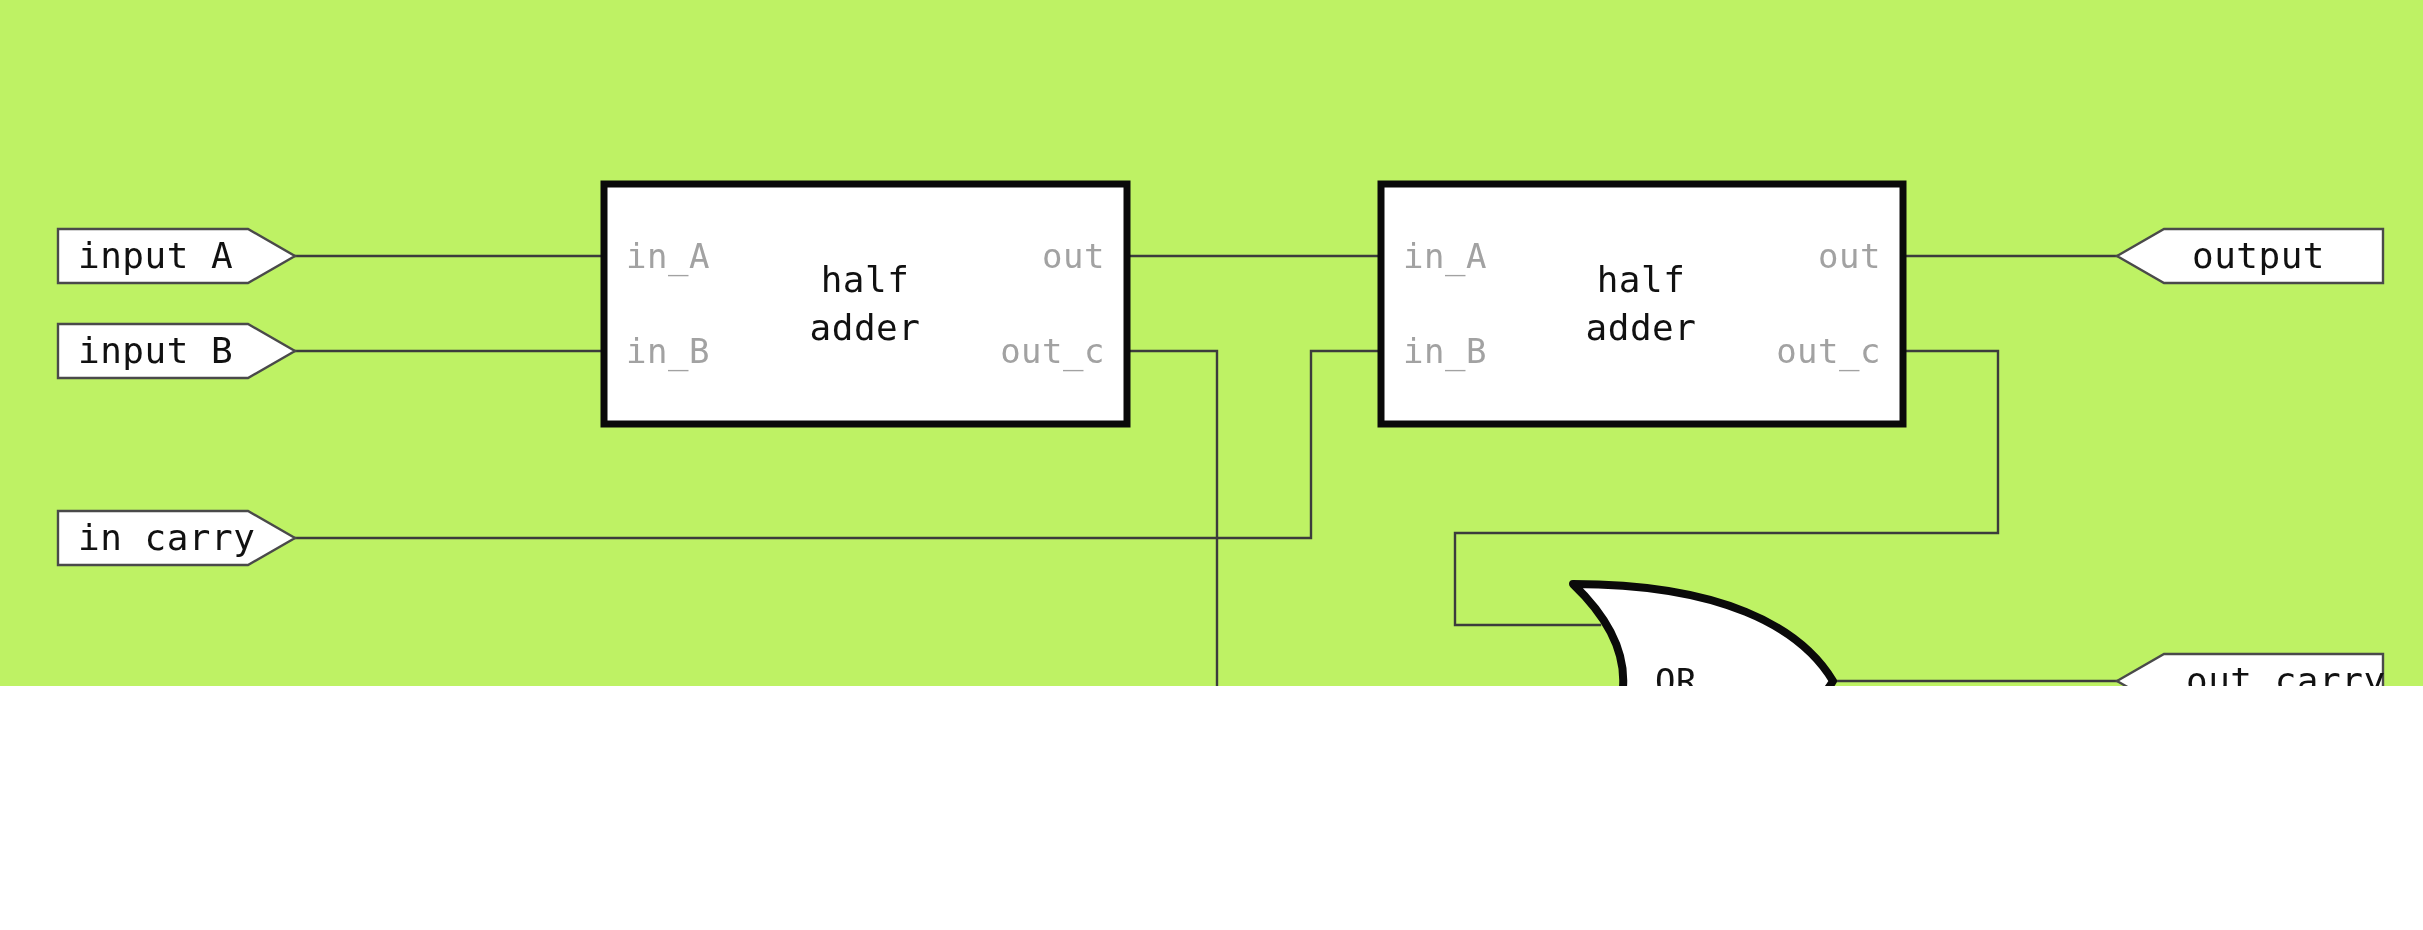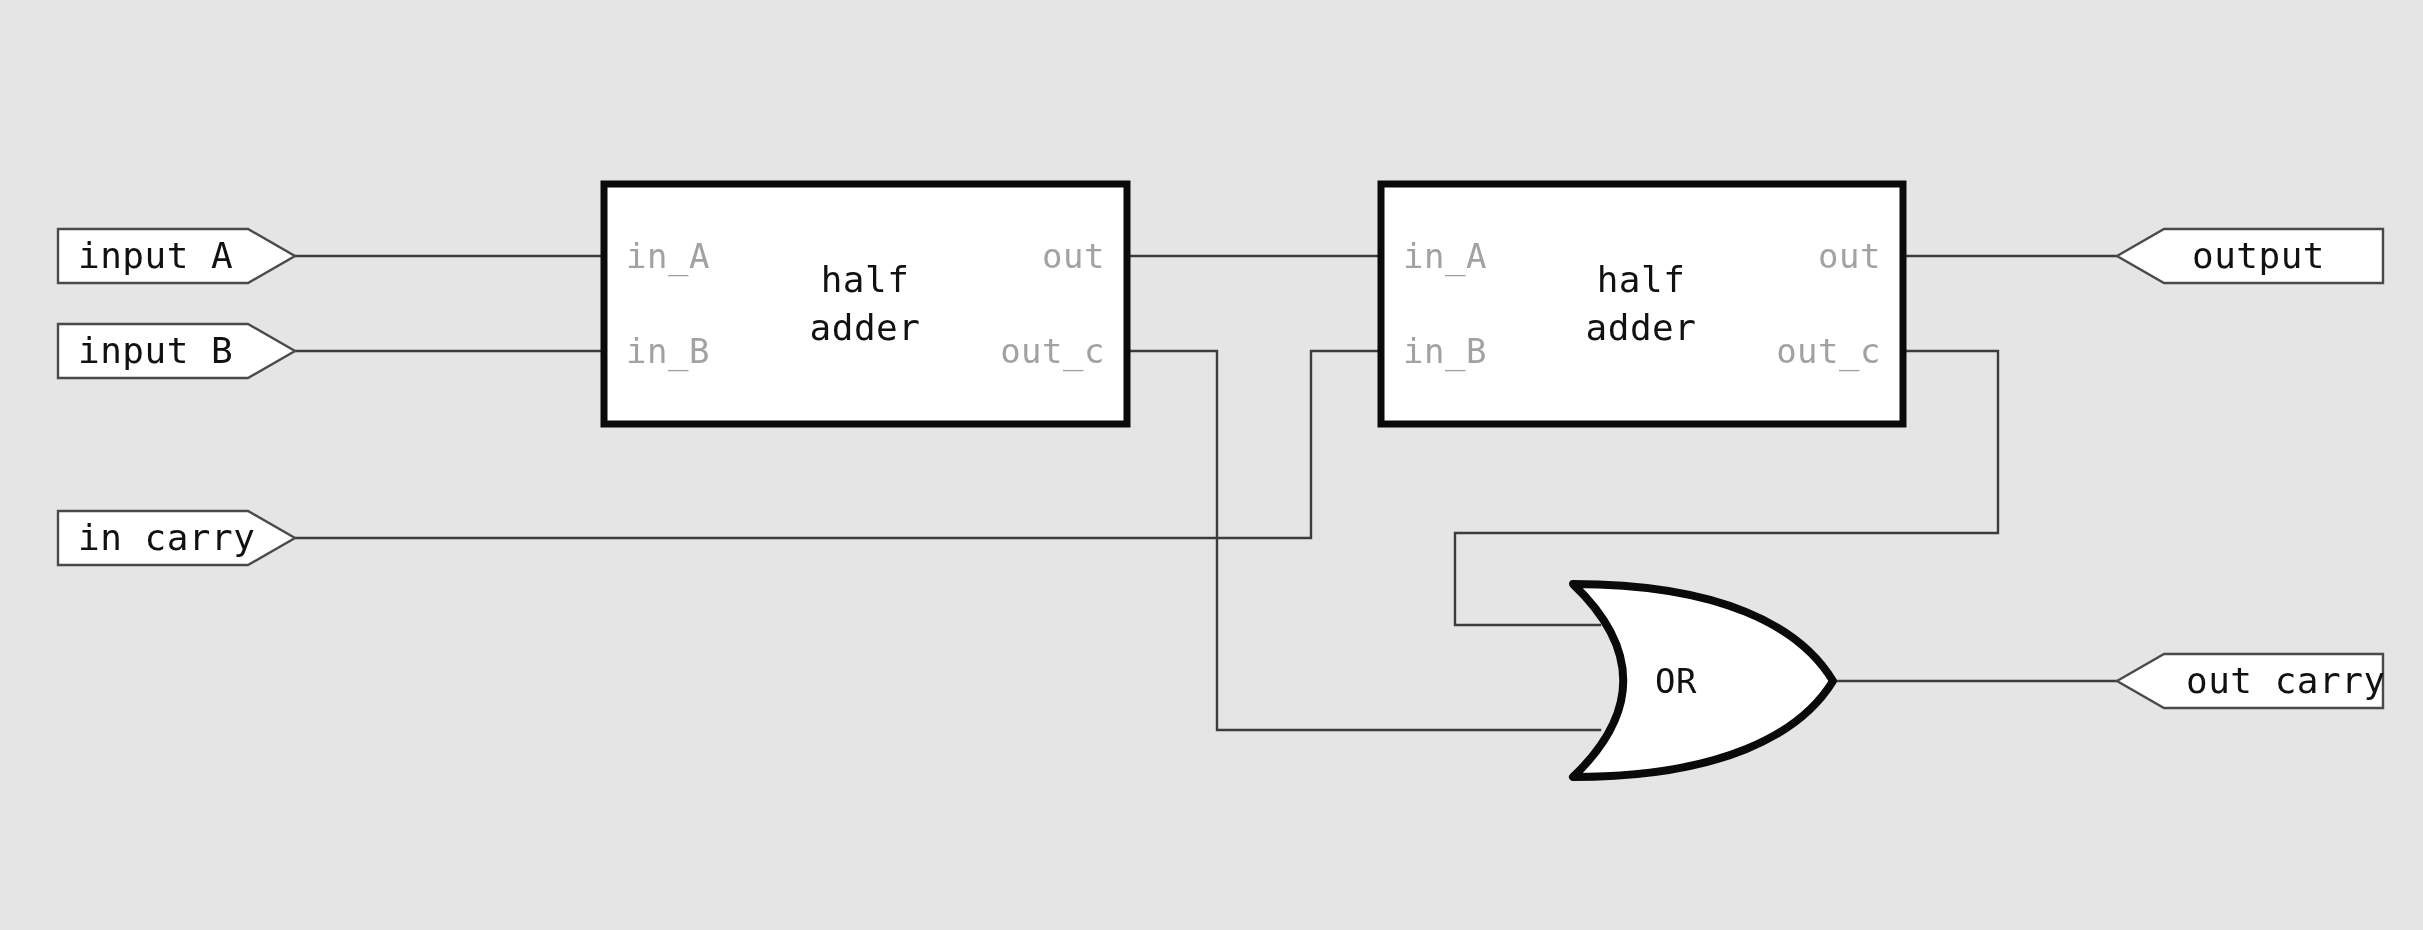--- a/index.html
+++ b/index.html
@@ -4,22 +4,22 @@
 <title>Full Adder Block Diagram</title>
 <style>
   html, body {
     margin: 0;
     padding: 0;
     background: #ffffff;
   }
   #canvas {
     position: relative;
     width: 2423px;
-    height: 930px;
-    background: #e5e5e5;
+    height: 686px;
+    background: #bef264;
     overflow: hidden;
     font-family: "DejaVu Sans Mono", "Liberation Mono", monospace;
   }
   #diagram {
     position: absolute;
     left: 0;
     top: 0;
     width: 2423px;
     height: 930px;
   }

